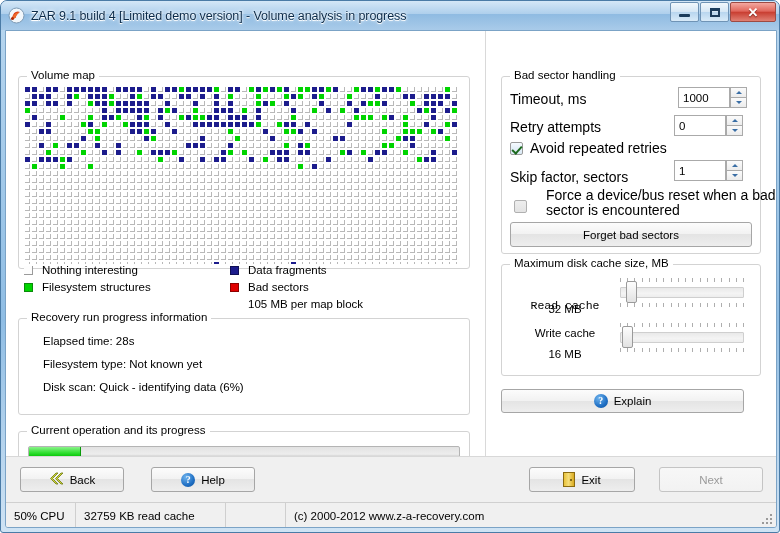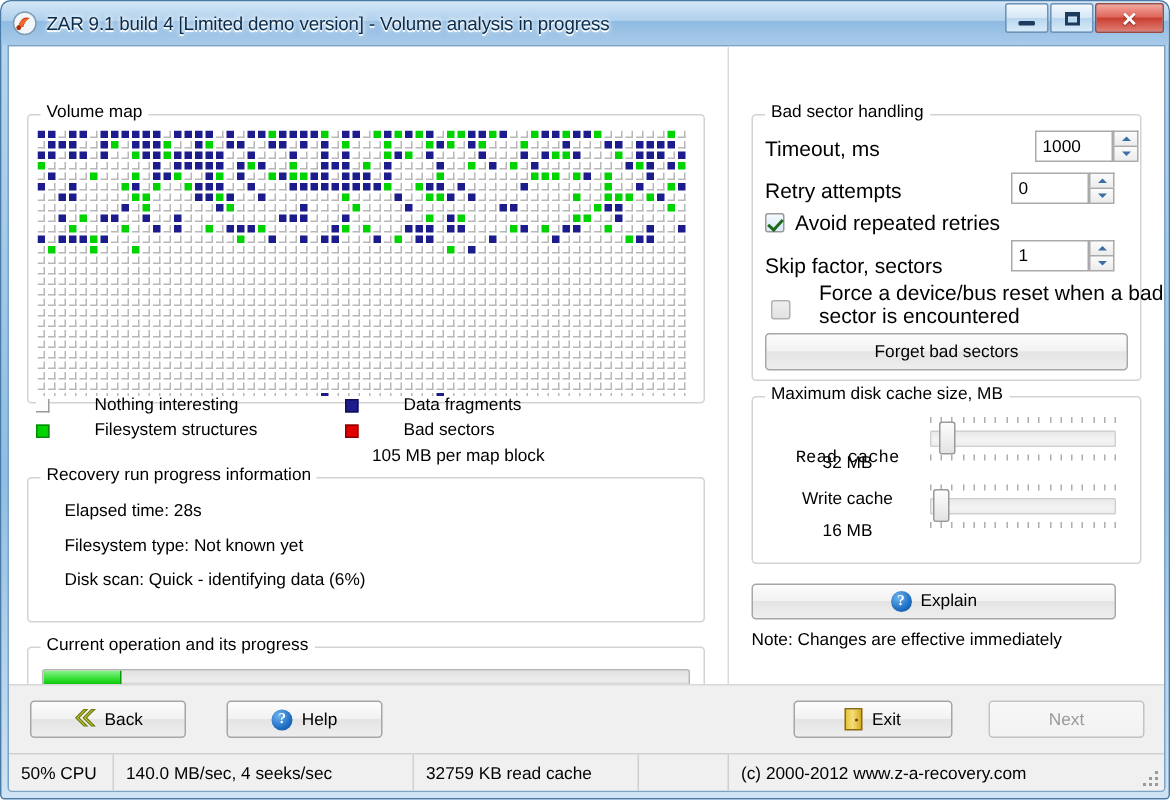--- a/index.html
+++ b/index.html
@@ -106,21 +106,21 @@
     vertical-align: top;
   }
   .c-empty { background: transparent;
     border-right: 1px solid #b8b8b8; border-bottom: 1px solid #b8b8b8;
     width: 5px; height: 5px; }
   .c-data  { background: #1c1c8c; }
   .c-fs    { background: #00d400; }
 
   
   #legend-area { position: absolute; left: 18px; top: 233px; width: 440px; height: 48px; font-size: 11.5px; }
-  .lg-item { position: absolute; display: flex; align-items: flex-start; gap: 21px; }
+  .lg-item { position: absolute; display: flex; align-items: flex-start; }
   .lg-sw { width: 9px; height: 9px; margin-right: 9px; margin-top: 2px; flex: none; }
   .sw-empty { border-right: 1px solid #9a9a9a; border-bottom: 1px solid #9a9a9a; background: #fdfdfd; }
   .sw-fs { background: #00d400; border: 1px solid #0a8a0a; }
   .sw-data { background: #1c1c8c; border: 1px solid #101055; }
   .sw-bad { background: #e00000; border: 1px solid #8d0000; }
 
   
   #recov-group { left: 12px; top: 287px; width: 452px; height: 97px; }
   .recov-line { position: absolute; left: 24px; font-size: 11.5px; color: #000; white-space: nowrap; }
 
@@ -317,21 +317,21 @@
         <span class="legend">Current operation and its progress</span>
         <div id="progressbar">
           <div id="progressfill" style="width: 12%;"></div>
         </div>
       </div>
 
       <div class="group" id="bad-group">
         <span class="legend">Bad sector handling</span>
 
         <div class="rlabel" style="left:8px; top:14px;">Timeout, ms</div>
-        <div class="spin-wrap" style="left:188px; top:10px;align-items:center;">
+        <div class="spin-wrap" style="left:176px; top:10px;align-items:center;">
           <div class="spin-input">1000</div>
           <div class="spin-btns">
             <div class="spin-b">
                 <span class="arrow-up"></span>
               </div>
             <div class="spin-b">
                 <span class="arrow-dn"></span>
               </div>
           </div>
         </div>
@@ -474,21 +474,20 @@
               <i></i>
             </div>
         </div>
       </div>
 
       <div class="btn" id="explain-btn">
         <span class="ico q-icon">?</span>
         <span>Explain</span>
       </div>
 
-      <div id="note-text">Note: Changes are effective immediately</div>
     </div>
 
     <div id="btnstrip">
       <div class="btn" id="back-btn">
         <span class="ico">
           <svg width="15" height="13" viewBox="0 0 15 13">
             <path d="M7 1 L1.5 6.5 L7 12 L9 12 L3.5 6.5 L9 1 Z" fill="#cfd43a" stroke="#6d7a10" stroke-width="0.8"></path>
             <path d="M12 1 L6.5 6.5 L12 12 L14 12 L8.5 6.5 L14 1 Z" fill="#cfd43a" stroke="#6d7a10" stroke-width="0.8"></path>
           </svg>
         </span>
@@ -505,21 +504,20 @@
         <span>Exit</span>
       </div>
 
       <div class="btn disabled" id="next-btn">
         <span>Next</span>
       </div>
     </div>
 
     <div id="statusbar">
       <div class="sb-cell" style="width:70px;">50% CPU</div>
-      <div class="sb-cell" style="width:200px;">140.0 MB/sec, 4 seeks/sec</div>
       <div class="sb-cell" style="width:150px;">32759 KB read cache</div>
       <div class="sb-cell" style="width:60px;"></div>
       <div class="sb-cell last">(c) 2000-2012 www.z-a-recovery.com</div>
       <div id="resize-grip">
         <i style="left:8px; top:8px;"></i>
           <i style="left:4px; top:8px;"></i>
           <i style="left:8px; top:4px;"></i>
         <i style="left:0px; top:8px;"></i>
           <i style="left:4px; top:4px;"></i>
           <i style="left:8px; top:0px;"></i>

